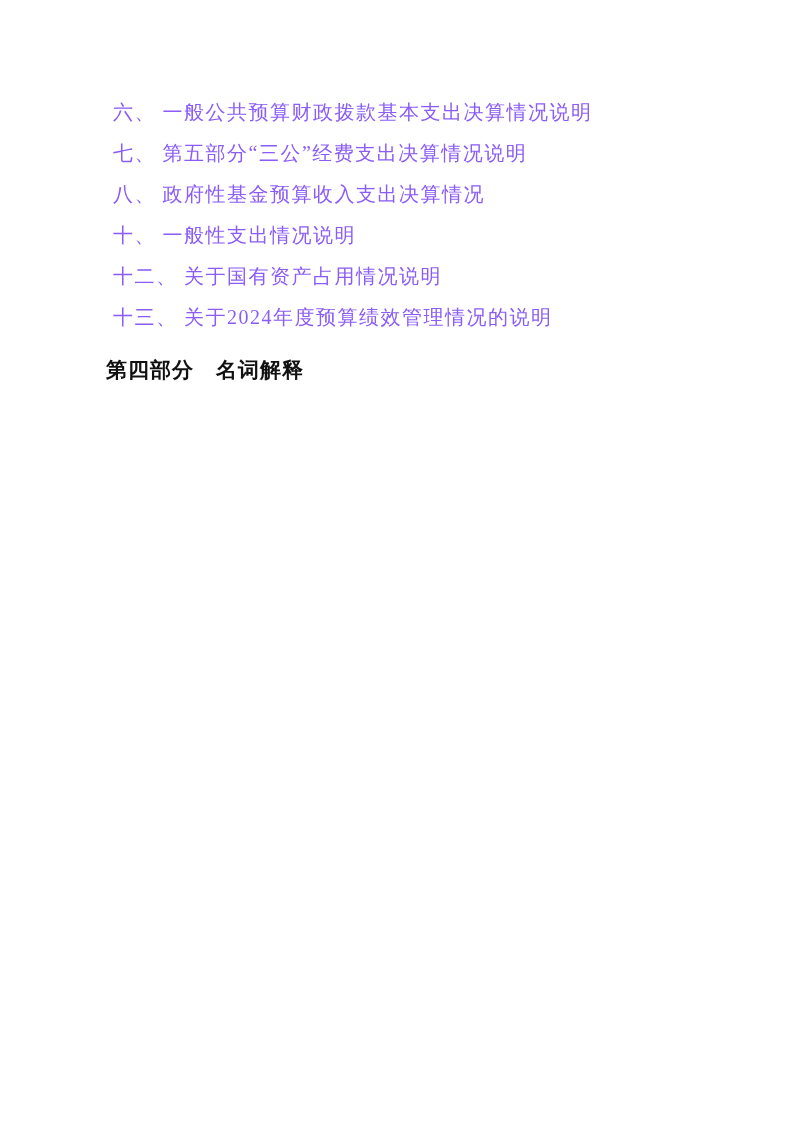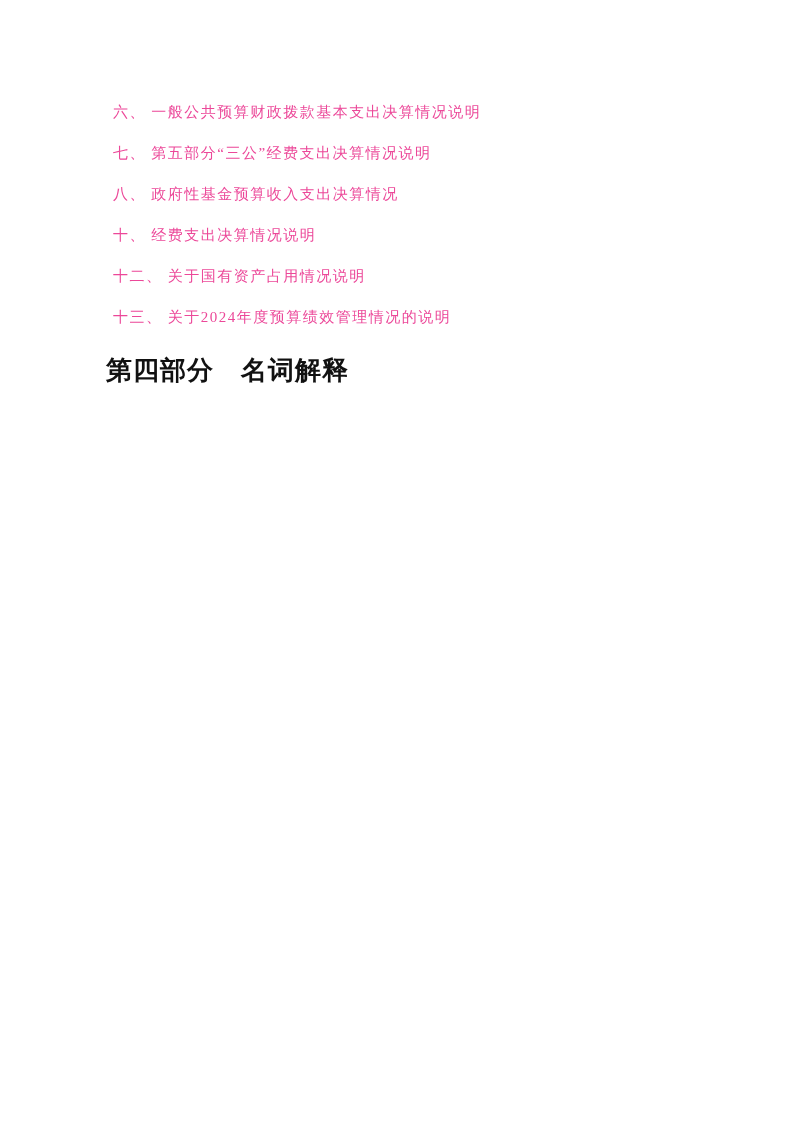--- a/index.html
+++ b/index.html
@@ -16,51 +16,51 @@
     box-sizing: border-box;
     padding: 92px 96px 0 113px;
   }
   .toc-list {
     margin: 0;
     padding: 0;
   }
   .toc-item {
     margin: 0;
     font-family: "Liberation Serif", "DejaVu Serif", serif;
-    font-size: 15px;
+    font-size: 20px;
     line-height: 41px;
     letter-spacing: 1.5px;
-    color: #ec4899;
+    color: #8b5cf6;
     white-space: pre-wrap;
   }
   .section-heading {
     margin: 0;
     margin-left: -7px;
     font-family: "Liberation Sans", "DejaVu Sans", sans-serif;
     font-weight: bold;
-    font-size: 26px;
+    font-size: 21px;
     line-height: 28px;
     letter-spacing: 1px;
     color: #111111;
     white-space: pre-wrap;
   }
   .section-heading.first {
     margin-top: 18px;
   }
   .section-heading.second {
     margin-top: 35px;
   }
 </style>
 </head>
 <body>
 
 <div class="page">
   <div class="toc-list">
     <p class="toc-item">六、 一般公共预算财政拨款基本支出决算情况说明</p>
     <p class="toc-item">七、 第五部分“三公”经费支出决算情况说明</p>
     <p class="toc-item">八、 政府性基金预算收入支出决算情况</p>
-    <p class="toc-item">十、 经费支出决算情况说明</p>
+    <p class="toc-item">十、 一般性支出情况说明</p>
     <p class="toc-item">十二、 关于国有资产占用情况说明</p>
     <p class="toc-item">十三、 关于2024年度预算绩效管理情况的说明</p>
   </div>
 
   <p class="section-heading first">第四部分　名词解释</p>
 </div>
 
 </body></html>

